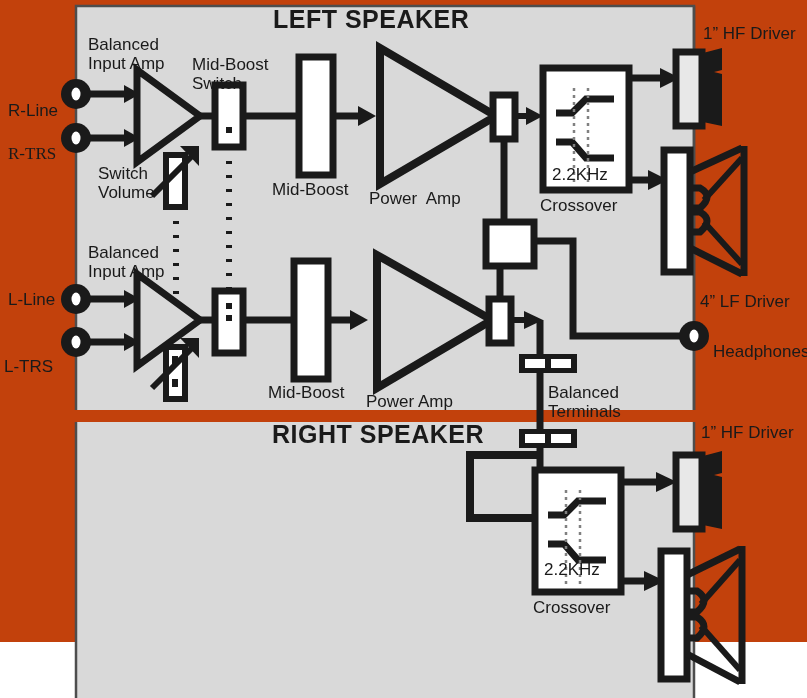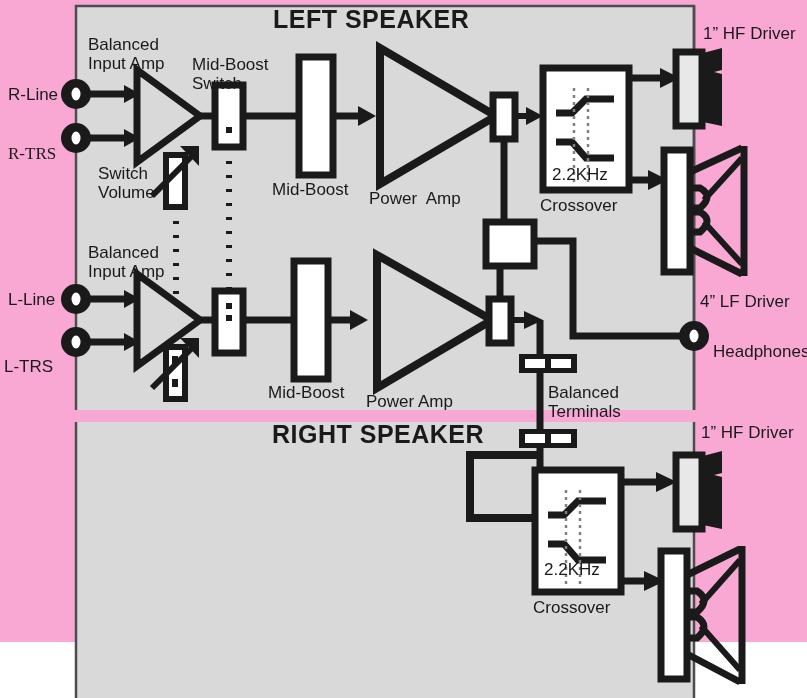--- a/index.html
+++ b/index.html
@@ -1,18 +1,18 @@
 <!DOCTYPE html>
 <html><head>
 <meta charset="utf-8">
 <style>
   html,body{margin:0;padding:0;background:#ffffff;}
   body{width:807px;height:698px;overflow:hidden;
        font-family:"Liberation Sans","DejaVu Sans",sans-serif;}
-  #stage{position:relative;width:807px;height:642px;background:#f9a8d4;}
+  #stage{position:relative;width:807px;height:642px;background:#c2410c;}
   #diagram{position:absolute;left:0;top:0;}
   .lbl{position:absolute;color:#1a1a1a;font-size:17px;line-height:19px;white-space:pre;}
   .lbl.bold{font-weight:bold;font-size:25px;letter-spacing:0.5px;}
 </style>
 </head>
 <body>
 
 <div id="stage">
 
   <svg id="diagram" width="807" height="698" viewBox="0 0 807 698">
@@ -204,21 +204,21 @@
       <path d="M701,604 L740,560" stroke="#1a1a1a" stroke-width="6" fill="none"></path>
       <path d="M701,626 L740,670" stroke="#1a1a1a" stroke-width="6" fill="none"></path>
     </g>
 
   </svg>
 
   <div class="lbl bold" style="left:273px; top:10px;">LEFT SPEAKER</div>
 
   <div class="lbl bold" style="left:272px; top:425px;">RIGHT SPEAKER</div>
 
-  <div class="lbl" style="left:8px; top:85px;">R-Line</div>
+  <div class="lbl" style="left:8px; top:101px;">R-Line</div>
   <div class="lbl" style="left:8px; top:144px;font-family:Liberation Serif, serif;">R-TRS</div>
   <div class="lbl" style="left:8px; top:290px;text-align:right;">L-Line</div>
   <div class="lbl" style="left:4px; top:333px;margin-top:24px;">L-TRS</div>
 
   <div class="lbl" style="left:88px; top:35px;">Balanced
 Input Amp</div>
   <div class="lbl" style="left:88px; top:243px;">Balanced
 Input Amp</div>
 
   <div class="lbl" style="left:98px; top:164px;">Switch

